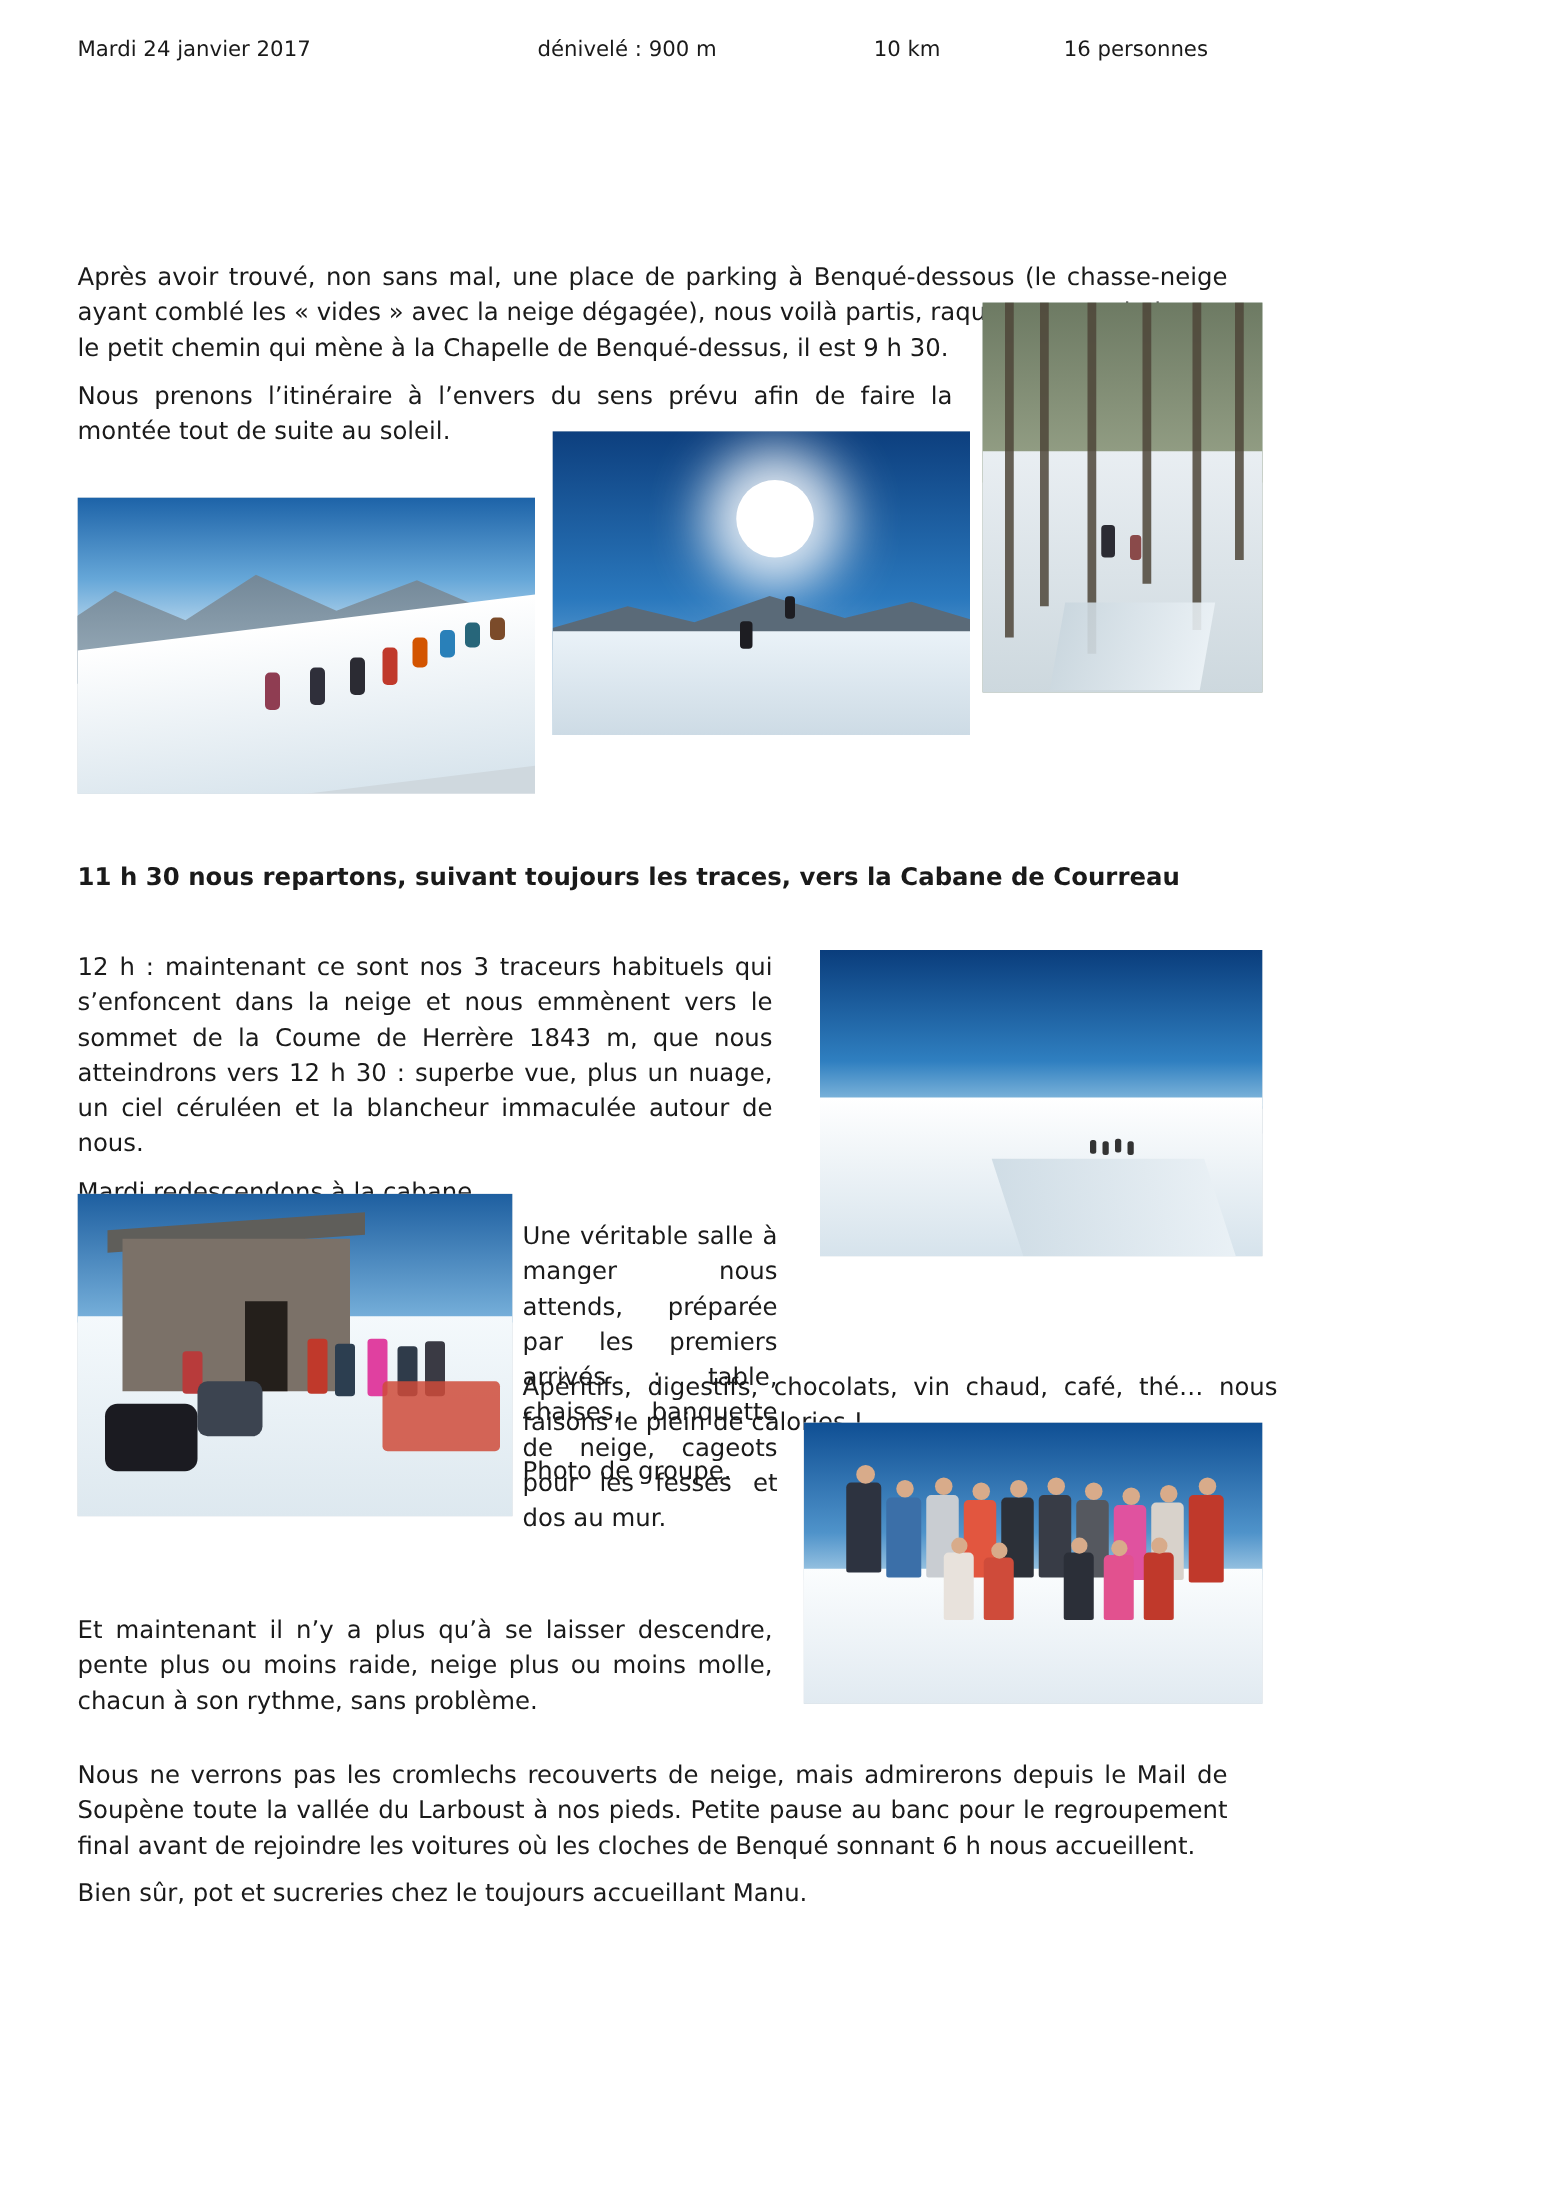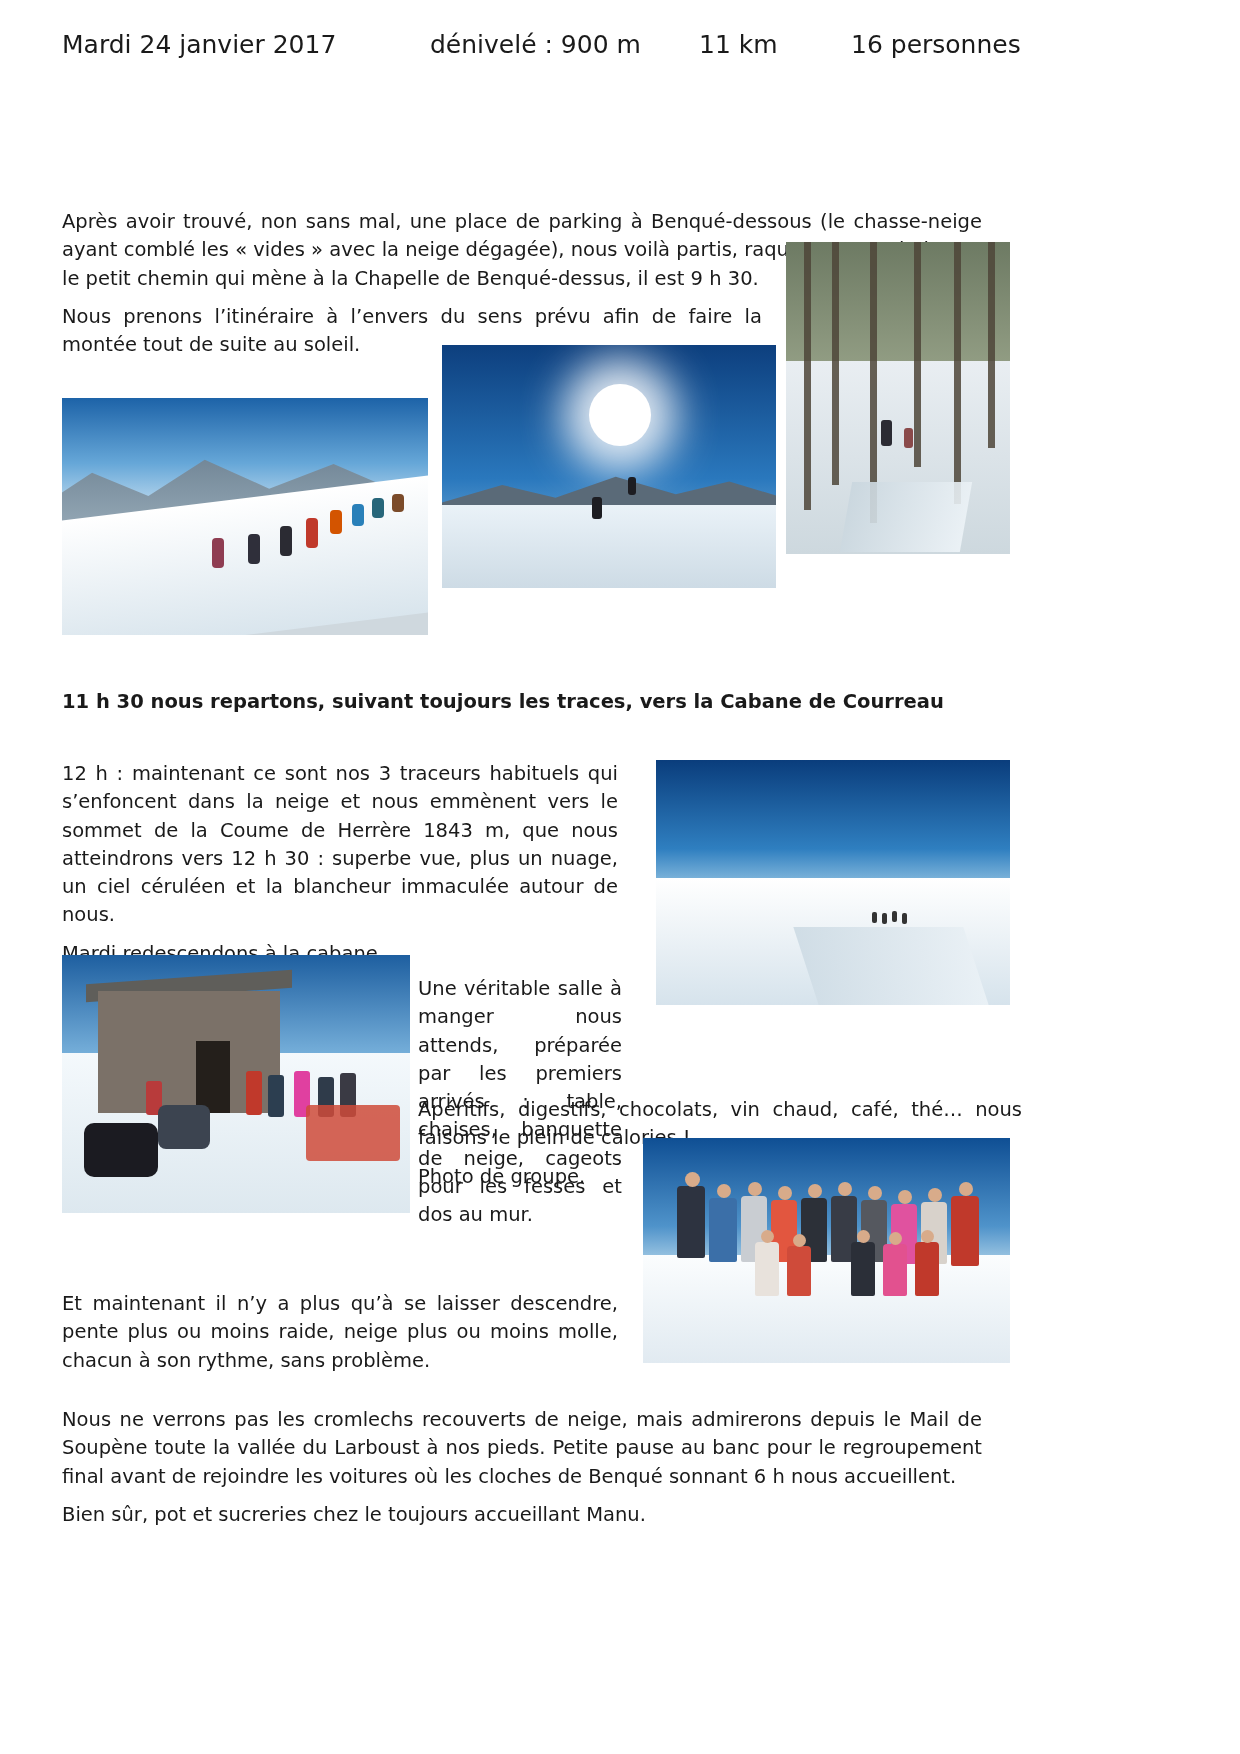--- a/index.html
+++ b/index.html
@@ -33,21 +33,21 @@
     letter-spacing: 0.5px;
     margin: 0;
     padding-top: 38px;
   }
 
   
   .info-line {
     position: relative;
     margin-top: 30px;
     height: 26px;
-    font-size: 25px;
+    font-size: 17px;
     color: #1a1a1a;
   }
   .info-line span {
     position: absolute;
     white-space: nowrap;
   }
   .info-date   { left: 62px; }
   .info-deniv  { left: 430px; }
   .info-dist   { left: 699px; }
   .info-people { left: 851px; }
@@ -150,21 +150,21 @@
 </style>
 </head>
 <body>
 
 <div class="page">
 
 
   <div class="info-line">
     <span class="info-date">Mardi 24 janvier 2017</span>
     <span class="info-deniv">dénivelé : 900 m</span>
-    <span class="info-dist">11 km</span>
+    <span class="info-dist">10 km</span>
     <span class="info-people">16 personnes</span>
   </div>
 
   <div class="block" style="left:62px; top:178px; width:920px;">
     <p class="para" style="width:920px;">Après avoir trouvé, non sans mal, une place de parking à Benqué-dessous (le chasse-neige ayant comblé les « vides » avec la neige dégagée), nous voilà partis, raquettes aux pieds, sur le petit chemin qui mène à la Chapelle de Benqué-dessus, il est 9 h 30.</p>
     <p class="para" style="width:700px;">Nous prenons l’itinéraire à l’envers du sens prévu afin de faire la montée tout de suite au soleil.</p>
   </div>
 
   <div class="photo ph-forest" style="left:786px; top:212px; width:224px; height:312px;">
     <div class="canopy"></div>

